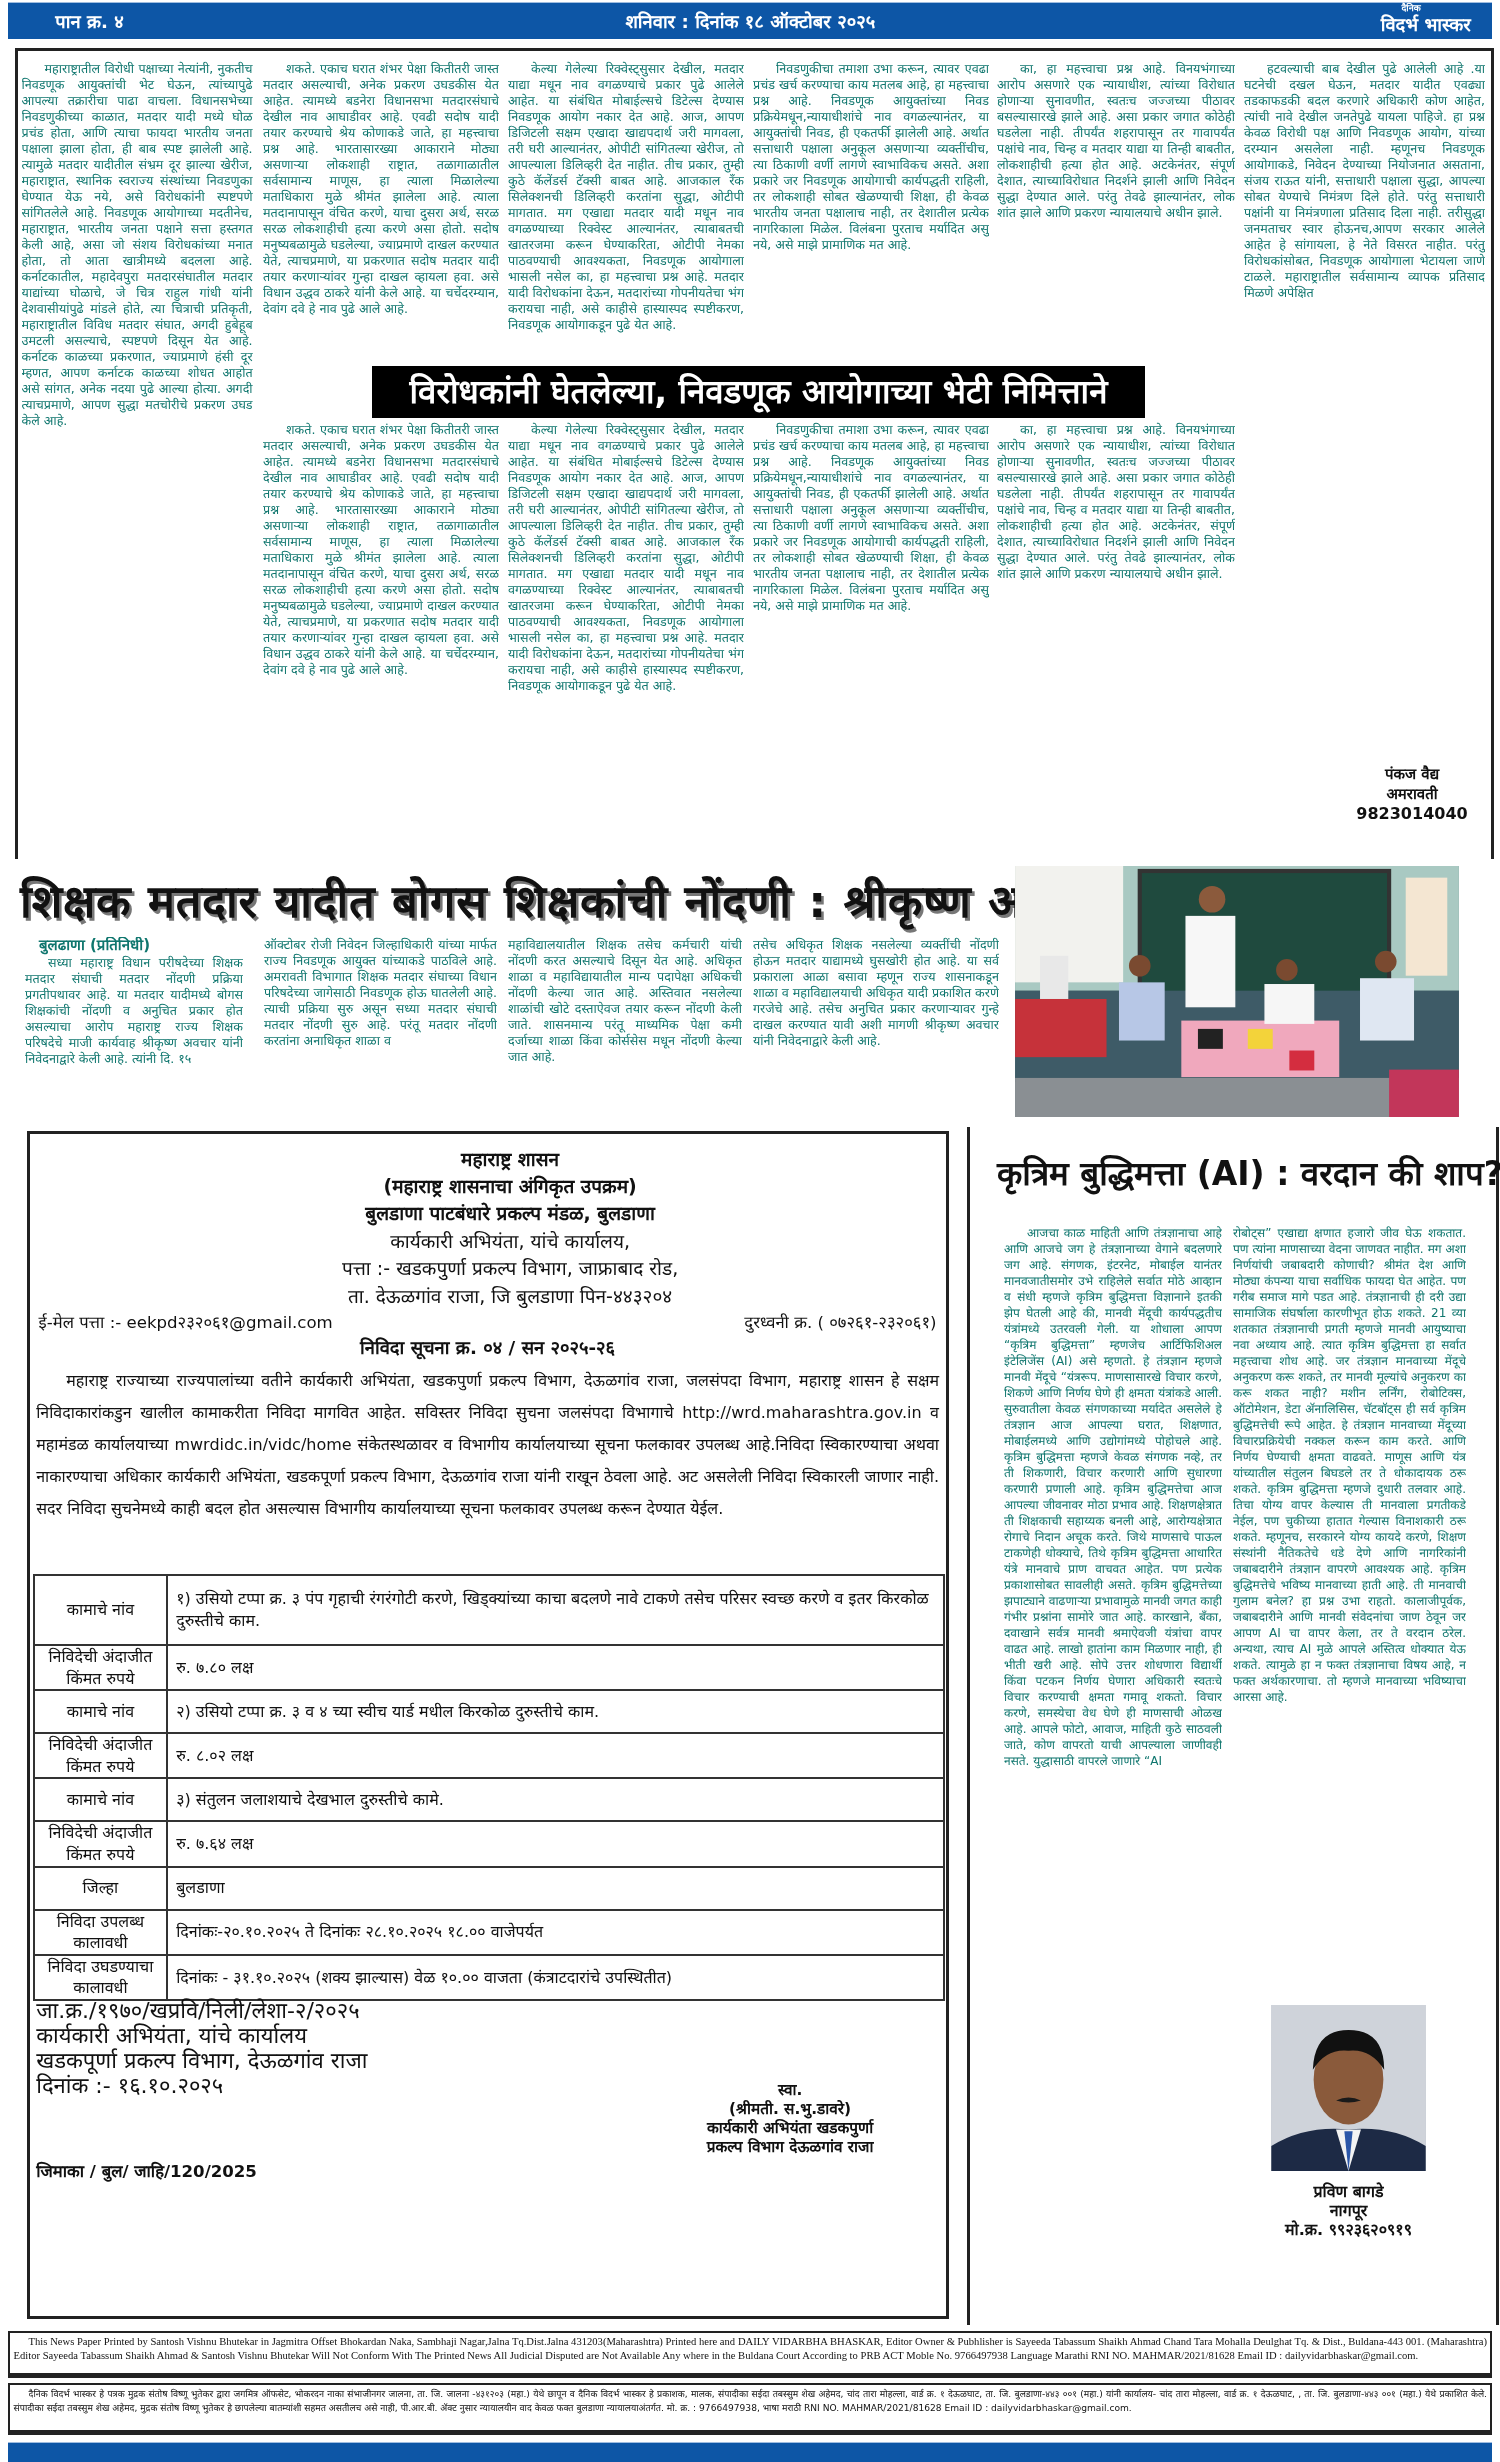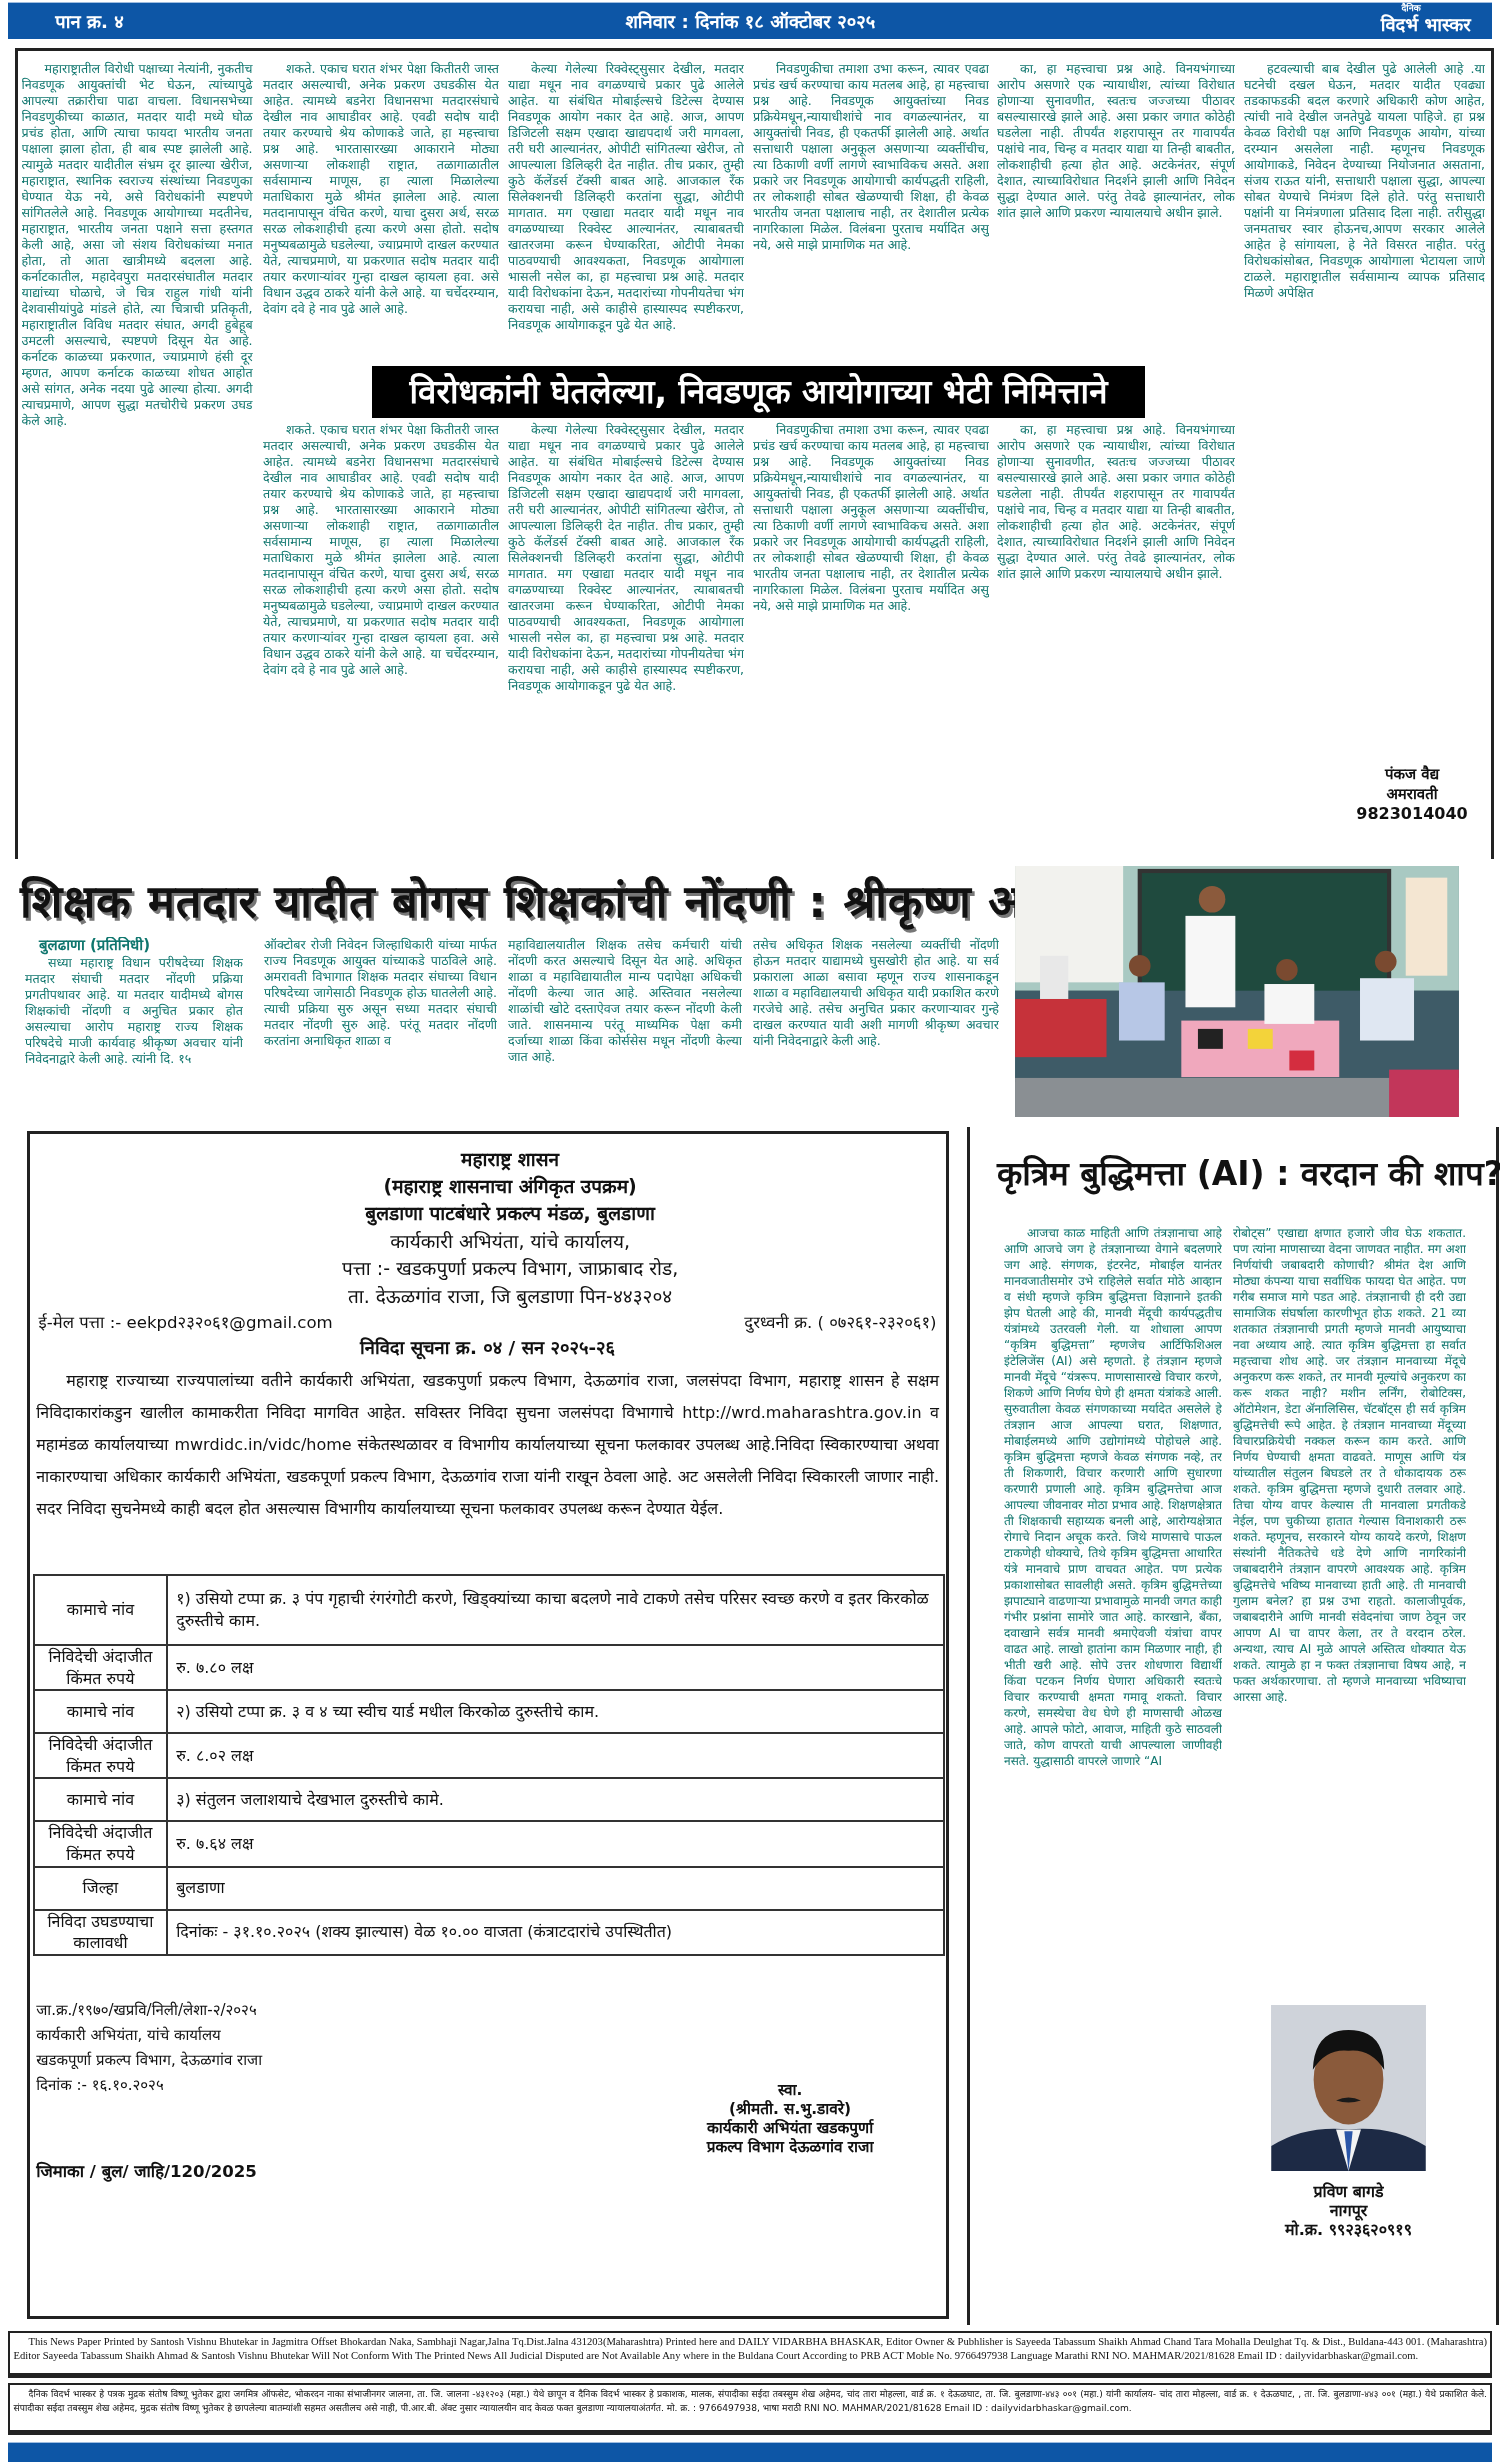--- a/index.html
+++ b/index.html
@@ -32,21 +32,21 @@
   .t-head div { font-size: 19px; line-height: 27.4px; }
   .t-head .b { font-weight: bold; }
   .t-row { display: flex; justify-content: space-between; padding: 0 9px; font-size: 16.6px; line-height: 25px; }
   .t-title { text-align: center; font-weight: bold; font-size: 18.3px; line-height: 26.6px; }
   .t-body { padding: 3.3px 6.6px 0 6.6px; font-size: 16px; line-height: 32px; text-align: justify; }
   .t-body p { text-indent: 30px; }
   table.tt { position: absolute; left: 3.3px; top: 440px; width: 912px; border-collapse: collapse; }
   table.tt td { border: 2.5px solid #333; font-size: 16px; line-height: 21.6px; height: 43px; padding: 0 8.3px; vertical-align: middle; }
   table.tt td.k { width: 133px; text-align: center; width: 133px; margin-top: 32px; }
   table.tt tr.tall td { height: 70px; }
-  .t-foot { position: absolute; left: 6.6px; top: 864px; font-size: 15px; line-height: 25px; }
+  .t-foot { position: absolute; left: 6.6px; top: 864px; font-size: 22px; line-height: 25px; }
   .t-ref { position: absolute; left: 6.6px; top: 1025px; font-size: 16.6px; font-weight: bold; }
   .t-sign { position: absolute; left: 644px; top: 947px; width: 233px; text-align: center; font-size: 15.4px; line-height: 19px; font-weight: bold; }
 
   .ai-frame { position: absolute; left: 967px; top: 1127px; width: 532px; height: 1198px; border-left: 3.3px solid #222; border-right: 3.3px solid #222; }
   .ai-title { position: absolute; left: 997px; top: 1153px; width: 465px; font-size: 33px; font-weight: bold; text-align: center; line-height: 42px; white-space: nowrap; }
   .portrait { position: absolute; left: 1271px; top: 2005px; width: 155px; height: 166px; background: linear-gradient(#d5d8de, #c7cbd2); overflow: hidden; }
   .ai-byline { position: absolute; left: 1263px; top: 2182px; width: 171px; text-align: center; font-weight: bold; font-size: 16px; line-height: 19px; }
 
   .imprint { position: absolute; left: 8.3px; width: 1484px; border: 2.5px solid #222; border-bottom-width: 5px; font-family: "Liberation Serif", serif; font-size: 10.6px; line-height: 14px; padding: 1.7px 3.3px; text-align: justify; color: #111; }
   .imprint p { text-indent: 15px; }
@@ -191,20 +191,24 @@
         </tr>
     <tr>
           <td class="k">निविदेची अंदाजीत किंमत रुपये</td>
           <td>रु. ७.६४ लक्ष</td>
         </tr>
     <tr>
           <td class="k">जिल्हा</td>
           <td>बुलडाणा</td>
         </tr>
     <tr>
+          <td class="k">निविदा उपलब्ध कालावधी</td>
+          <td>दिनांकः-२०.१०.२०२५ ते दिनांकः २८.१०.२०२५ १८.०० वाजेपर्यत</td>
+        </tr>
+    <tr>
           <td class="k">निविदा उघडण्याचा कालावधी</td>
           <td>दिनांकः - ३१.१०.२०२५ (शक्य झाल्यास) वेळ १०.०० वाजता (कंत्राटदारांचे उपस्थितीत)</td>
         </tr>
   </tbody>
     </table>
 
   <div class="t-foot">
     <div>जा.क्र./१९७०/खप्रवि/निली/लेशा-२/२०२५</div>
     <div>कार्यकारी अभियंता, यांचे कार्यालय</div>
     <div>खडकपूर्णा प्रकल्प विभाग, देऊळगांव राजा</div>

